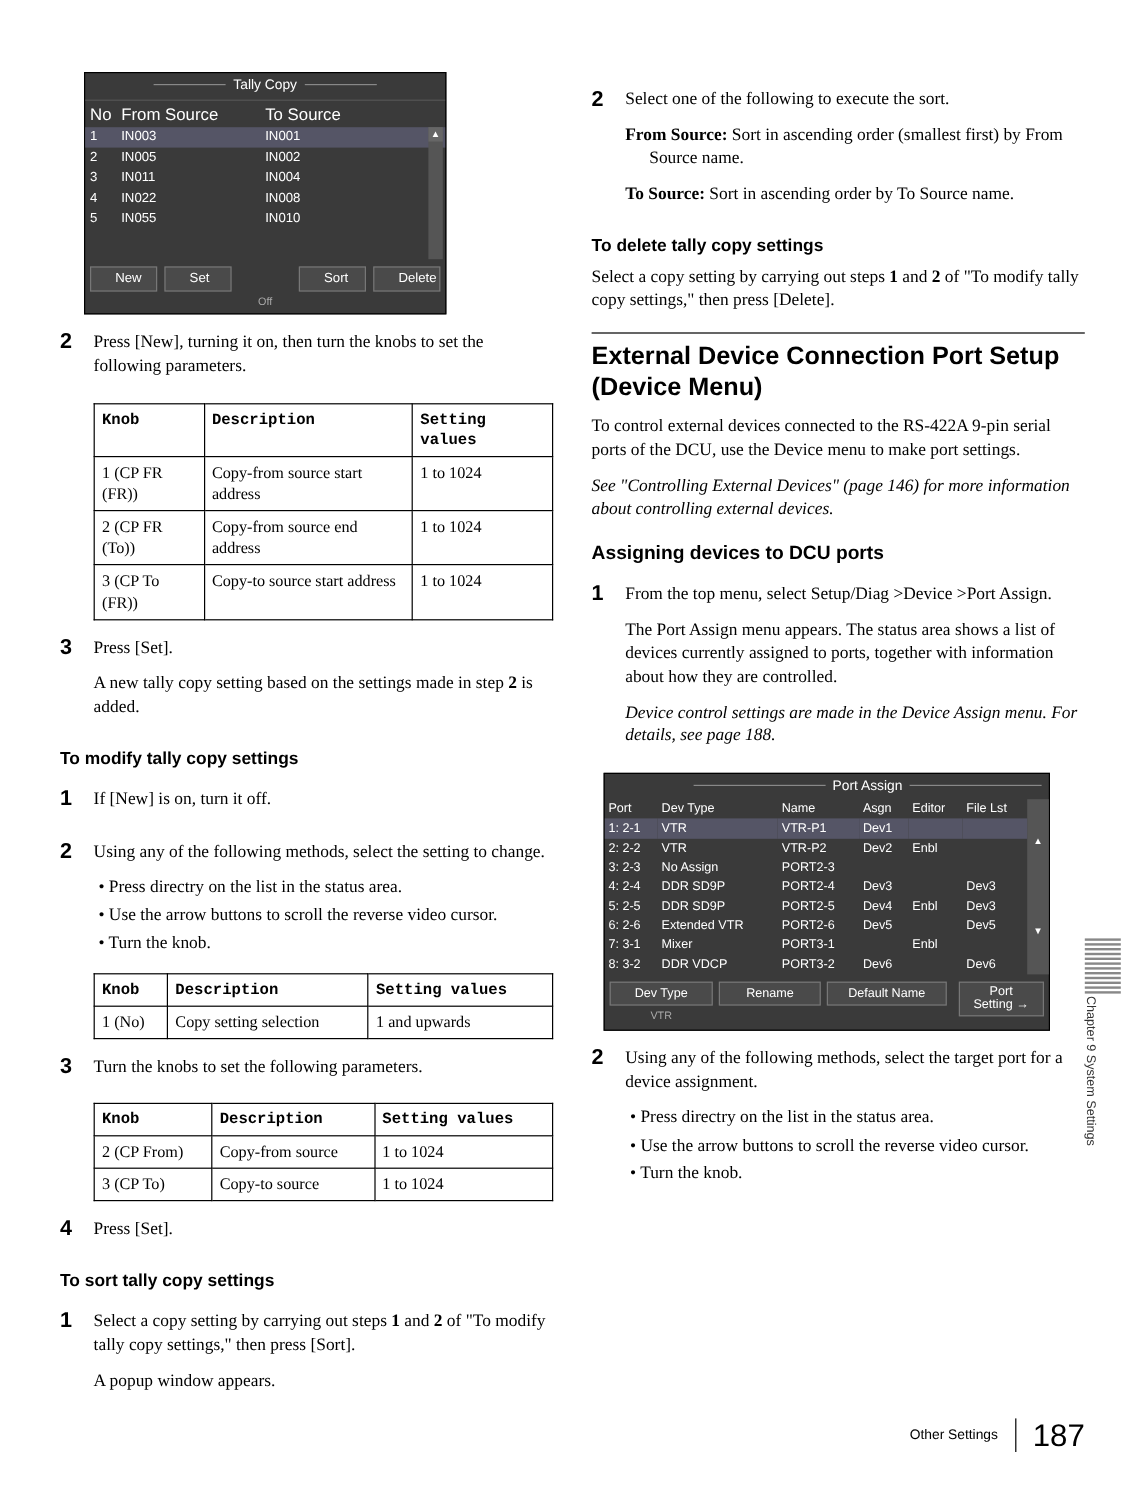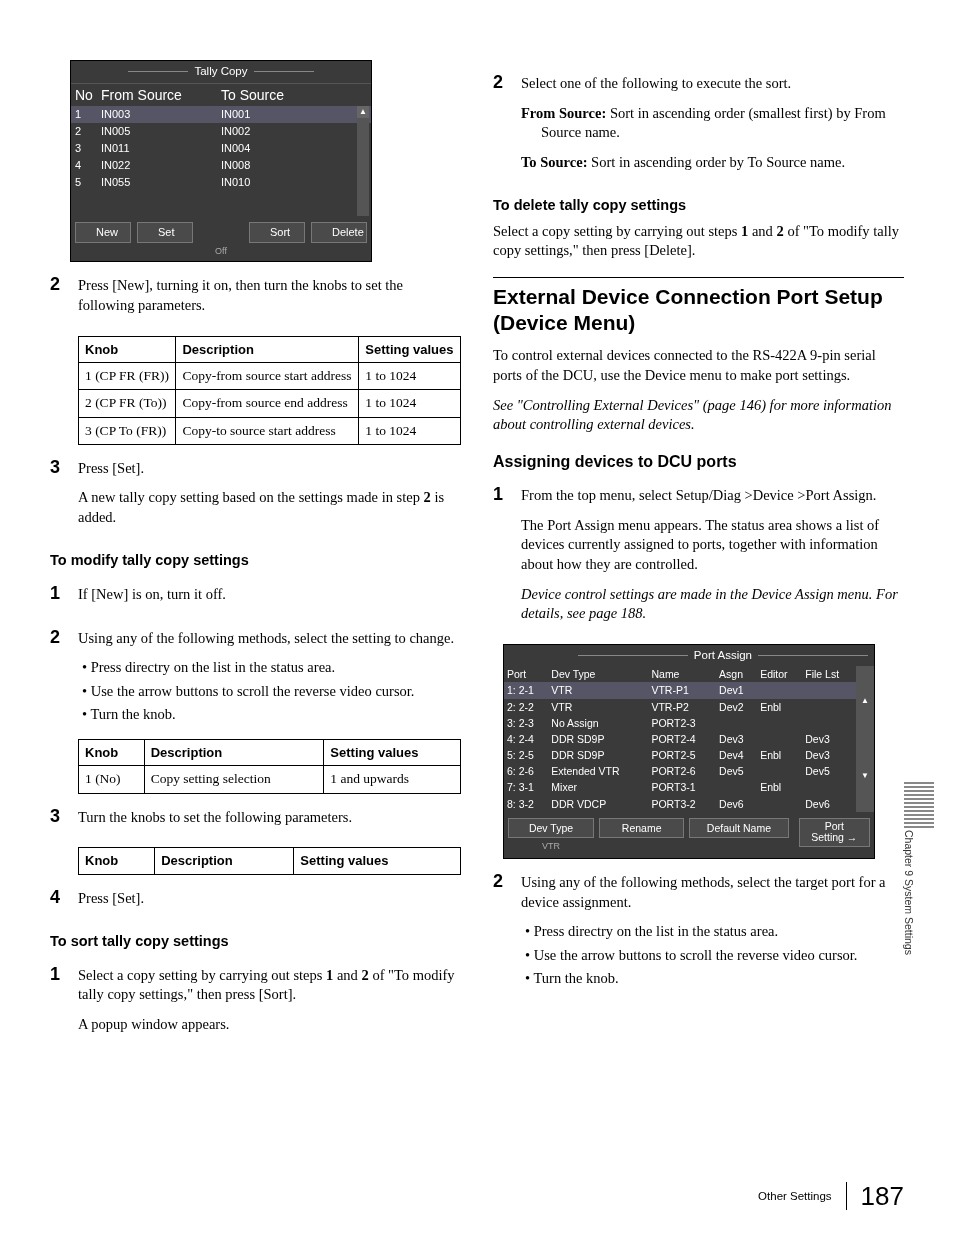--- a/index.html
+++ b/index.html
@@ -10,21 +10,21 @@
 .step-num{font-family:Arial,sans-serif;font-weight:bold;font-size:18px;width:18px;flex-shrink:0}
 .step-body{flex:1}
 .step-body p{margin:4px 0 10px}
 .bul{padding-left:14px;text-indent:-10px;margin:4px 0}
 .bul::before{content:"• ";}
 .sub-h{font-family:Arial,sans-serif;font-weight:bold;font-size:14.5px;margin:14px 0 6px}
 .para{margin:6px 0 10px}
 .ital{font-style:italic}
 .ktable{border-collapse:collapse;width:100%;font-size:13.5px;margin:8px 0}
 .ktable td,.ktable th{border:1px solid #000;padding:4px 6px;text-align:left;font-weight:normal;vertical-align:top}
-.ktable th{font-family:Liberation Sans, sans-serif;font-weight:bold;font-size:13px}
+.ktable th{font-family:Liberation Mono, monospace;font-weight:bold;font-size:13px}
 .h2{font-family:Arial,sans-serif;font-weight:bold;font-size:21px;border-top:1px solid #000;padding-top:6px;margin:16px 0 10px;line-height:1.25}
 .h3{font-family:Arial,sans-serif;font-weight:bold;font-size:16px;margin:16px 0 8px}
 
 
 .dark-panel{background:#3a3a3a;color:#fff;font-family:Arial,sans-serif;font-size:11.5px;border:1px solid #000}
 .tally{width:300px;margin:0 0 8px 20px}
 .tally .title{text-align:center;padding:3px 14px;border-bottom:1px solid #555}
 .tally .title::before,.tally .title::after{content:"";display:inline-block;width:60px;border-top:1px solid #888;vertical-align:middle;margin:0 6px}
 .tally .hdr{display:flex;padding:2px 0;font-size:14px}
 .tally .hdr .c1{width:26px;padding-left:4px}
@@ -199,20 +199,30 @@
             <p>Turn the knobs to set the following parameters.</p>
           </div>
   </div>
 
   <table class="ktable" style="margin-left:28px;width:calc(100% - 28px)">
     <tbody>
             <tr>
               <th>Knob</th>
               <th>Description</th>
               <th>Setting values</th>
+            </tr>
+    <tr>
+              <td>2 (CP From)</td>
+              <td>Copy-from source</td>
+              <td>1 to 1024</td>
+            </tr>
+    <tr>
+              <td>3 (CP To)</td>
+              <td>Copy-to source</td>
+              <td>1 to 1024</td>
             </tr>
   </tbody>
         </table>
 
   <div class="step">
     <div class="step-num">4</div>
     <div class="step-body">
             <p>Press [Set].</p>
           </div>
   </div>

